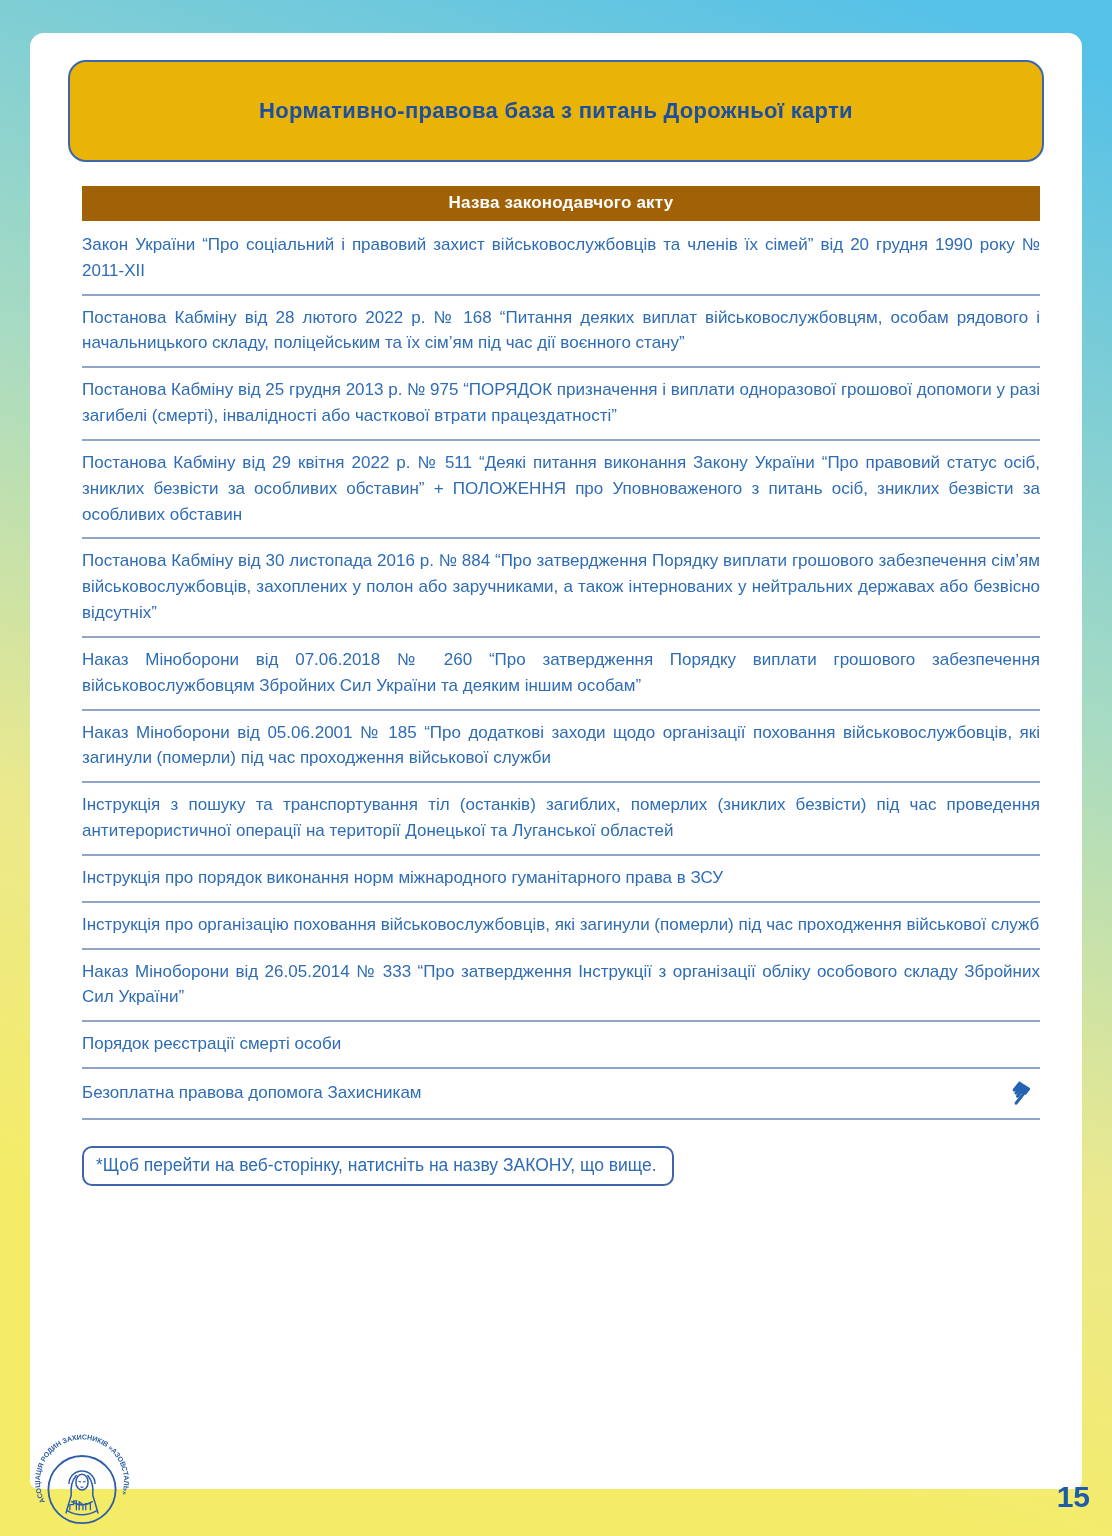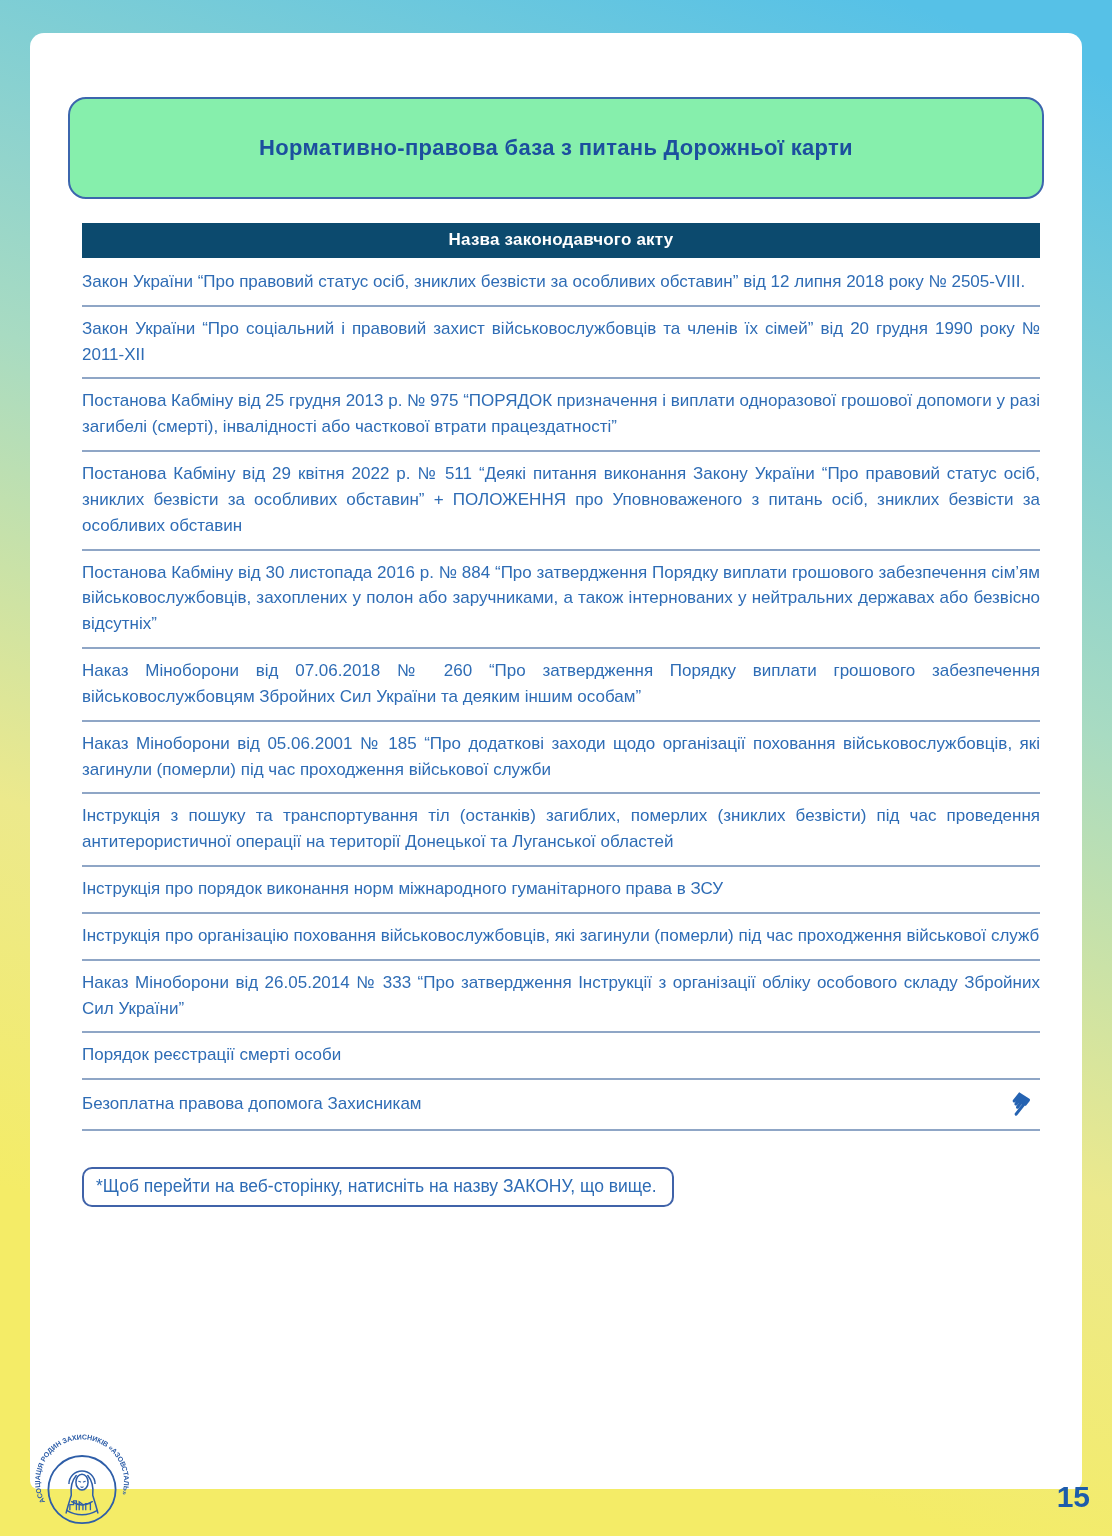--- a/index.html
+++ b/index.html
@@ -14,38 +14,38 @@
     background:linear-gradient(200deg,#56c1e7 4%,#a8dbc2 38%,#ece98c 62%,#f4ec67 82%);
   }
   .card{
     position:absolute;left:30px;top:33px;
     width:1052px;height:1456px;
     background:#ffffff;
     border-radius:14px 14px 8px 8px;
     box-sizing:border-box;
   }
   .title-box{
-    margin:64px 38px 0 38px;
+    margin:27px 38px 0 38px;
     height:102px;
     border:2px solid #3c66ad;
     border-radius:18px;
     display:flex;align-items:center;justify-content:center;
     box-sizing:border-box;
-    background:#86efac;
+    background:#eab308;
   }
   .title-box h1{
     margin:0;
     font-size:22px;
     font-weight:700;
     color:#1c4f9e;
     letter-spacing:.3px;
   }
   .content{padding:24px 42px 0 52px;}
   .table-header{
-    background:#0c4a6e;
+    background:#a16207;
     color:#ffffff;
     font-weight:700;
     font-size:17px;
     text-align:center;
     padding:7px 0 8px 0;
     letter-spacing:.2px;
   }
   .law-list{margin-top:2px;}
   .law-row{
     border-bottom:2px solid #8fa6c6;
@@ -68,21 +68,21 @@
     display:inline-block;
     transform:rotate(128deg);
     font-size:30px;
     line-height:1;
     color:#2563b2;
     margin-right:8px;
     font-family:"DejaVu Sans",sans-serif;
   }
   .note-box{
     display:inline-block;
-    margin-top:36px;
+    margin-top:26px;
     border:2px solid #4063a9;
     border-radius:10px;
     padding:7px 15px 8px 12px;
     color:#2e6cb5;
     font-size:17.5px;
   }
   .page-number{
     position:absolute;
     right:22px;top:1480px;
     font-size:30px;
@@ -108,24 +108,24 @@
     </div>
 
     <div class="content">
 
       <div class="table-header">
         <span>Назва законодавчого акту</span>
       </div>
 
       <div class="law-list" id="law-list">
           <div class="law-row">
-    <span class="law-text">Закон України “Про правовий статус осіб, зниклих безвісти за особливих обставин” від 12 липня 2018 року № 2505-VIII.</span>
+    <span class="law-text">Закон України “Про соціальний і правовий захист військовослужбовців та членів їх сімей” від 20 грудня 1990 року № 2011-XII</span>
   </div>
           <div class="law-row">
-    <span class="law-text">Закон України “Про соціальний і правовий захист військовослужбовців та членів їх сімей” від 20 грудня 1990 року № 2011-XII</span>
+    <span class="law-text">Постанова Кабміну від 28 лютого 2022 р. № 168 “Питання деяких виплат військовослужбовцям, особам рядового і начальницького складу, поліцейським та їх сім’ям під час дії воєнного стану”</span>
   </div>
           <div class="law-row">
     <span class="law-text">Постанова Кабміну від 25 грудня 2013 р. № 975 “ПОРЯДОК призначення і виплати одноразової грошової допомоги у разі загибелі (смерті), інвалідності або часткової втрати працездатності”</span>
   </div>
           <div class="law-row">
     <span class="law-text">Постанова Кабміну від 29 квітня 2022 р. № 511 “Деякі питання виконання Закону України “Про правовий статус осіб, зниклих безвісти за особливих обставин” + ПОЛОЖЕННЯ про Уповноваженого з питань осіб, зниклих безвісти за особливих обставин</span>
   </div>
           <div class="law-row">
     <span class="law-text">Постанова Кабміну від 30 листопада 2016 р. № 884 “Про затвердження Порядку виплати грошового забезпечення сім’ям військовослужбовців, захоплених у полон або заручниками, а також інтернованих у нейтральних державах або безвісно відсутніх”</span>
   </div>

